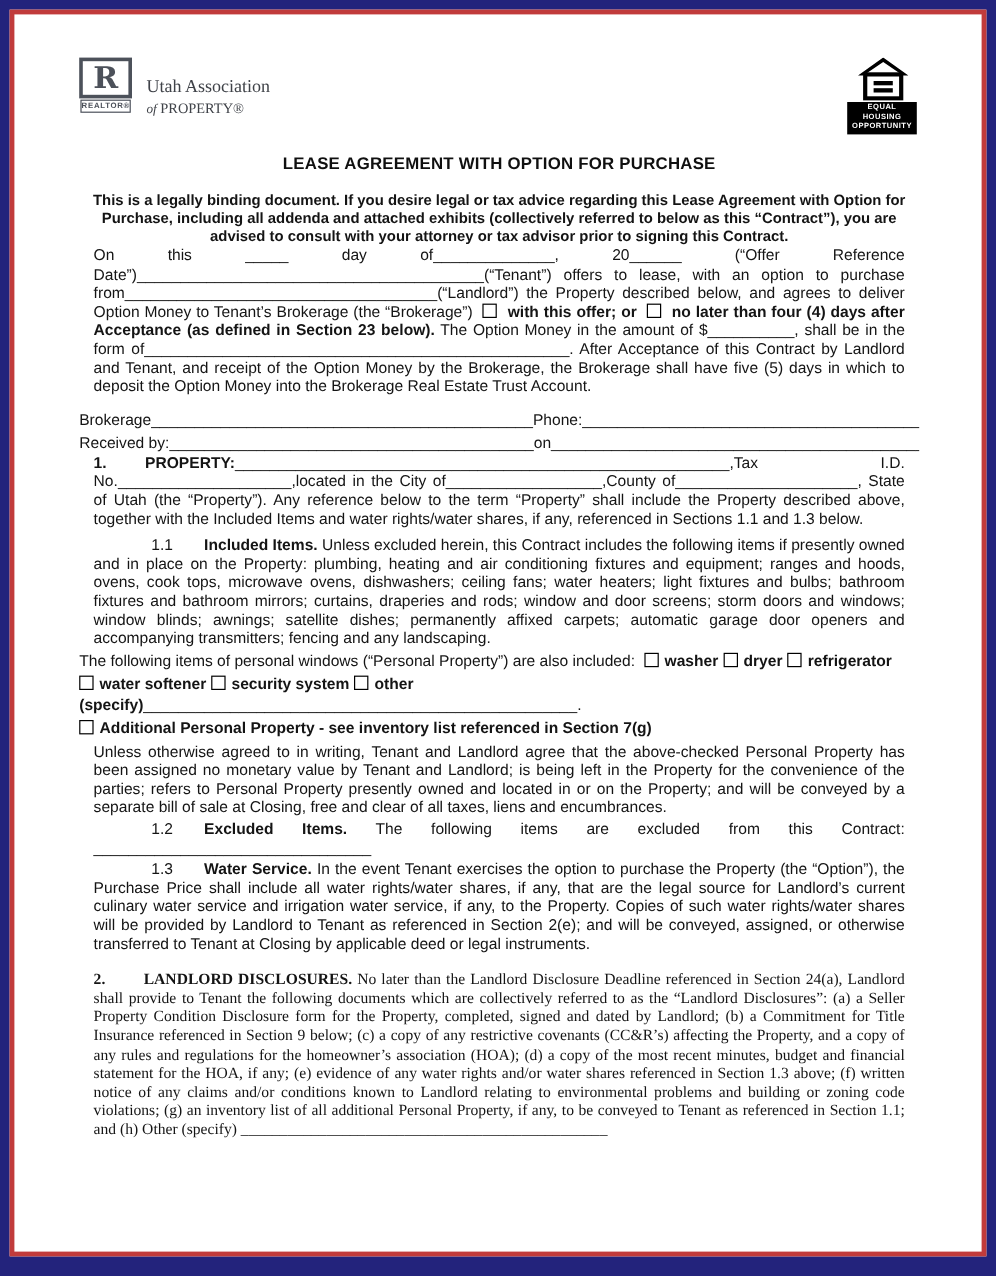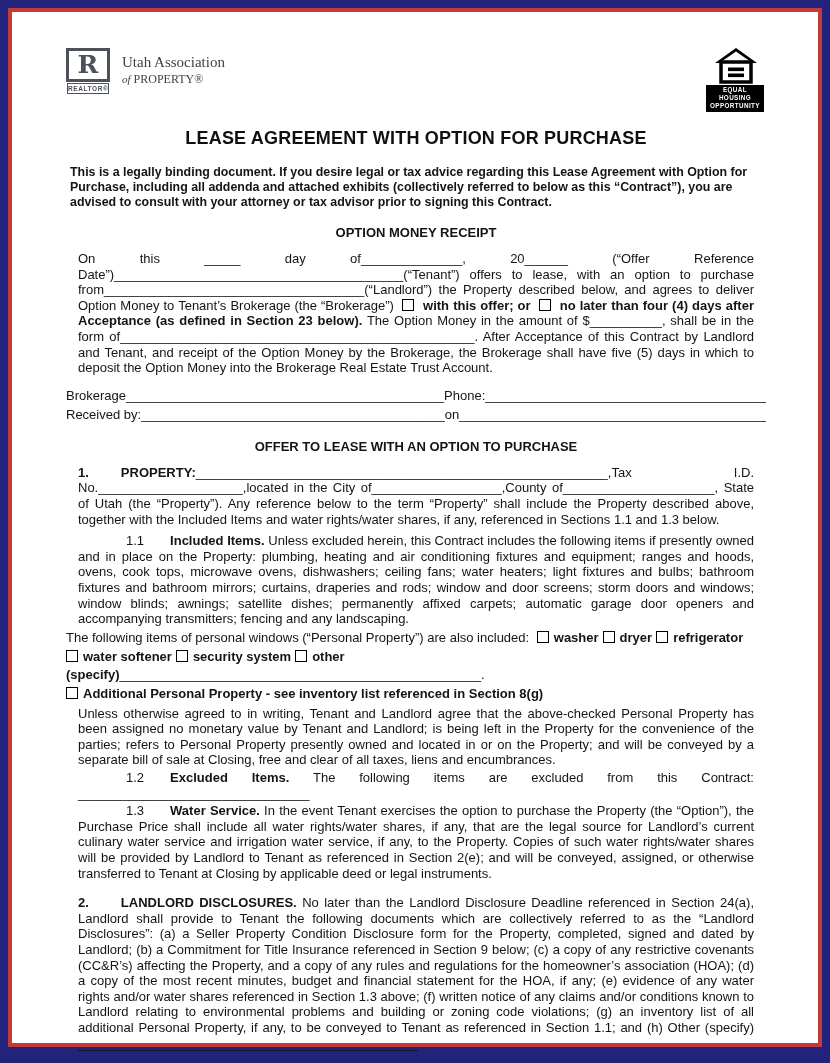--- a/index.html
+++ b/index.html
@@ -22,39 +22,39 @@
   .rbox{
     width:38px;height:28px;border:3px solid #4c515a;color:#4c515a;
     font-family:"DejaVu Serif",serif;font-weight:bold;font-size:25px;line-height:26px;
     display:flex;align-items:center;justify-content:center;margin:0 auto;
   }
   .rword{
     width:42px;box-sizing:border-box;margin:1px auto 0;
     border:1px solid #4c515a;color:#4c515a;
     font-size:6.5px;letter-spacing:.6px;padding:1px 0;text-align:center;font-weight:bold;
   }
-  .assoc{margin-left:12px;margin-top:6px;font-family:"Liberation Serif",serif;color:#3f4248;}
+  .assoc{margin-left:12px;margin-top:17px;font-family:"Liberation Serif",serif;color:#3f4248;}
   .assoc-l1{font-size:15px;}
   .assoc-l2{font-size:12px;margin-top:1px;}
   .assoc-of{font-style:italic;font-size:11px;}
   .eho{margin-left:auto;text-align:center;width:60px;}
   .eho svg{display:block;margin:0 auto;}
   .eho-bar{
     background:#000;color:#fff;font-size:6.3px;font-weight:bold;letter-spacing:.4px;
     line-height:8px;padding:1px 0 2px;margin-top:1px;width:58px;
   }
 
   
   .title{
-    text-align:center;font-size:18px;font-weight:bold;letter-spacing:.2px;
+    text-align:center;font-size:14px;font-weight:bold;letter-spacing:.2px;
     margin:16px 0 0;color:#101010;
   }
   .intro{
     margin:16px 4px 0;font-size:12.4px;line-height:15px;font-weight:bold;
-    text-align:left;
+    text-align:center;
   }
   .sec-heading{
     text-align:center;font-size:13px;font-weight:bold;margin:15px 0 11px;
   }
 
   
   .para{
     font-size:13px;line-height:15.6px;text-align:justify;margin:0 12px 2px;
     overflow-wrap:break-word;
   }
@@ -65,21 +65,21 @@
   .tab{display:inline-block;width:32px;}
   .tab-sm{display:inline-block;width:26px;}
   .indent{text-indent:48px;}
   .cb{
     display:inline-block;width:10px;height:10px;border:1.6px solid #000;
     vertical-align:-1px;margin:0 5px 0 4px;background:#fff;
   }
   .cb.first{margin-left:0;}
   .pp-row{font-size:13px;line-height:17.5px;margin:2px 0 0;}
   .mt6{margin-top:6px;}
-  .mt14{margin-top:14px;}
+  .mt14{margin-top:14px;font-family:Liberation Serif, serif;}
 </style>
 </head>
 <body>
 
 <div class="frame">
   <div class="page">
     <div class="content">
 
       <div class="doc-header">
         <div class="rlogo">
@@ -104,56 +104,54 @@
             <div>EQUAL HOUSING</div>
             <div>OPPORTUNITY</div>
           </div>
         </div>
       </div>
 
       <div class="title">LEASE AGREEMENT WITH OPTION FOR PURCHASE</div>
 
       <p class="intro">This is a legally binding document. If you desire legal or tax advice regarding this Lease Agreement with Option for Purchase, including all addenda and attached exhibits (collectively referred to below as this “Contract”), you are advised to consult with your attorney or tax advisor prior to signing this Contract.</p>
 
-      <div class="sec-heading">OPTION MONEY RECEIPT</div>
 
       <p class="para">
         <span>On this _____ day of______________, 20______ (“Offer Reference Date”)________________________________________(“Tenant”) offers to lease, with an option to purchase from____________________________________(“Landlord”)  the Property described below, and agrees to deliver Option Money to Tenant’s Brokerage (the “Brokerage”)</span>
         <span class="cb"></span>
         <span class="b">with this offer; or</span>
         <span class="cb"></span>
         <span class="b">no later than four (4) days after Acceptance (as defined in Section 23 below).</span>
         <span> The Option Money in the amount of $__________, shall be in the form of_________________________________________________.  After Acceptance of this Contract by Landlord and Tenant, and receipt of the Option Money by the Brokerage, the Brokerage shall have five (5) days in which to deposit the Option Money into the Brokerage Real Estate Trust Account.</span>
       </p>
 
       <div class="brokerage-block">
         <p class="line">Brokerage____________________________________________Phone:________________________________________________________.</p>
         <p class="line">Received by:__________________________________________on_____________________________________________________(Date)</p>
       </div>
 
-      <div class="sec-heading">OFFER TO LEASE WITH AN OPTION TO PURCHASE</div>
 
       <p class="para">
         <span class="b">1.</span><span class="tab"></span><span class="b">PROPERTY:</span><span>_________________________________________________________,Tax I.D. No.____________________,located in the City of__________________,County of_____________________, State of Utah (the “Property”). Any reference below to the term “Property” shall include the Property described above, together with the Included Items and water rights/water shares, if any, referenced in Sections 1.1 and 1.3 below.</span>
       </p>
 
       <p class="para indent mt6">
         <span>1.1</span><span class="tab-sm"></span><span class="b">Included Items.</span><span>  Unless excluded herein, this Contract includes the following items if presently owned and in place on the Property: plumbing, heating and air conditioning fixtures and equipment; ranges and hoods, ovens, cook tops, microwave ovens, dishwashers; ceiling fans; water heaters; light fixtures and bulbs; bathroom fixtures and bathroom mirrors; curtains, draperies and rods; window and door screens; storm doors and windows; window blinds; awnings; satellite dishes; permanently affixed carpets; automatic garage door openers and accompanying transmitters; fencing and any landscaping.</span>
       </p>
 
       <p class="pp-row">
         <span>The following items of personal windows (“Personal Property”) are also included: </span><span class="cb"></span><span class="b">washer</span><span class="cb"></span><span class="b">dryer</span><span class="cb"></span><span class="b">refrigerator</span>
       </p>
 
       <p class="pp-row">
         <span class="cb first"></span><span class="b">water softener</span><span class="cb"></span><span class="b">security system</span><span class="cb"></span><span class="b">other (specify)</span><span>__________________________________________________.</span>
       </p>
 
       <p class="pp-row">
-        <span class="cb first"></span><span class="b">Additional Personal Property - see inventory list referenced in Section 8(g)</span>
+        <span class="cb first"></span><span class="b">Additional Personal Property - see inventory list referenced in Section 7(g)</span>
       </p>
 
       <p class="para" style="margin-top:3px;">Unless otherwise agreed to in writing, Tenant and Landlord agree that the above-checked Personal Property has been assigned no monetary value by Tenant and Landlord; is being left in the Property for the convenience of the parties; refers to Personal Property presently owned and located in or on the Property; and will be conveyed by a separate bill of sale at Closing, free and clear of all taxes, liens and encumbrances.</p>
 
       <p class="para indent">
         <span>1.2</span><span class="tab-sm"></span><span class="b">Excluded Items.</span><span> The following items are excluded from this Contract: ________________________________</span>
       </p>
 
       <p class="para indent">
         <span>1.3</span><span class="tab-sm"></span><span class="b">Water Service.</span><span> In the event Tenant exercises the option to purchase the Property (the “Option”), the Purchase Price shall include all water rights/water shares, if any, that are the legal source for Landlord’s current culinary water service and irrigation water service, if any, to the Property.  Copies of such water rights/water shares will be provided by Landlord to Tenant as referenced in Section 2(e); and will be conveyed, assigned, or otherwise transferred to Tenant at Closing by applicable deed or legal instruments.</span>

